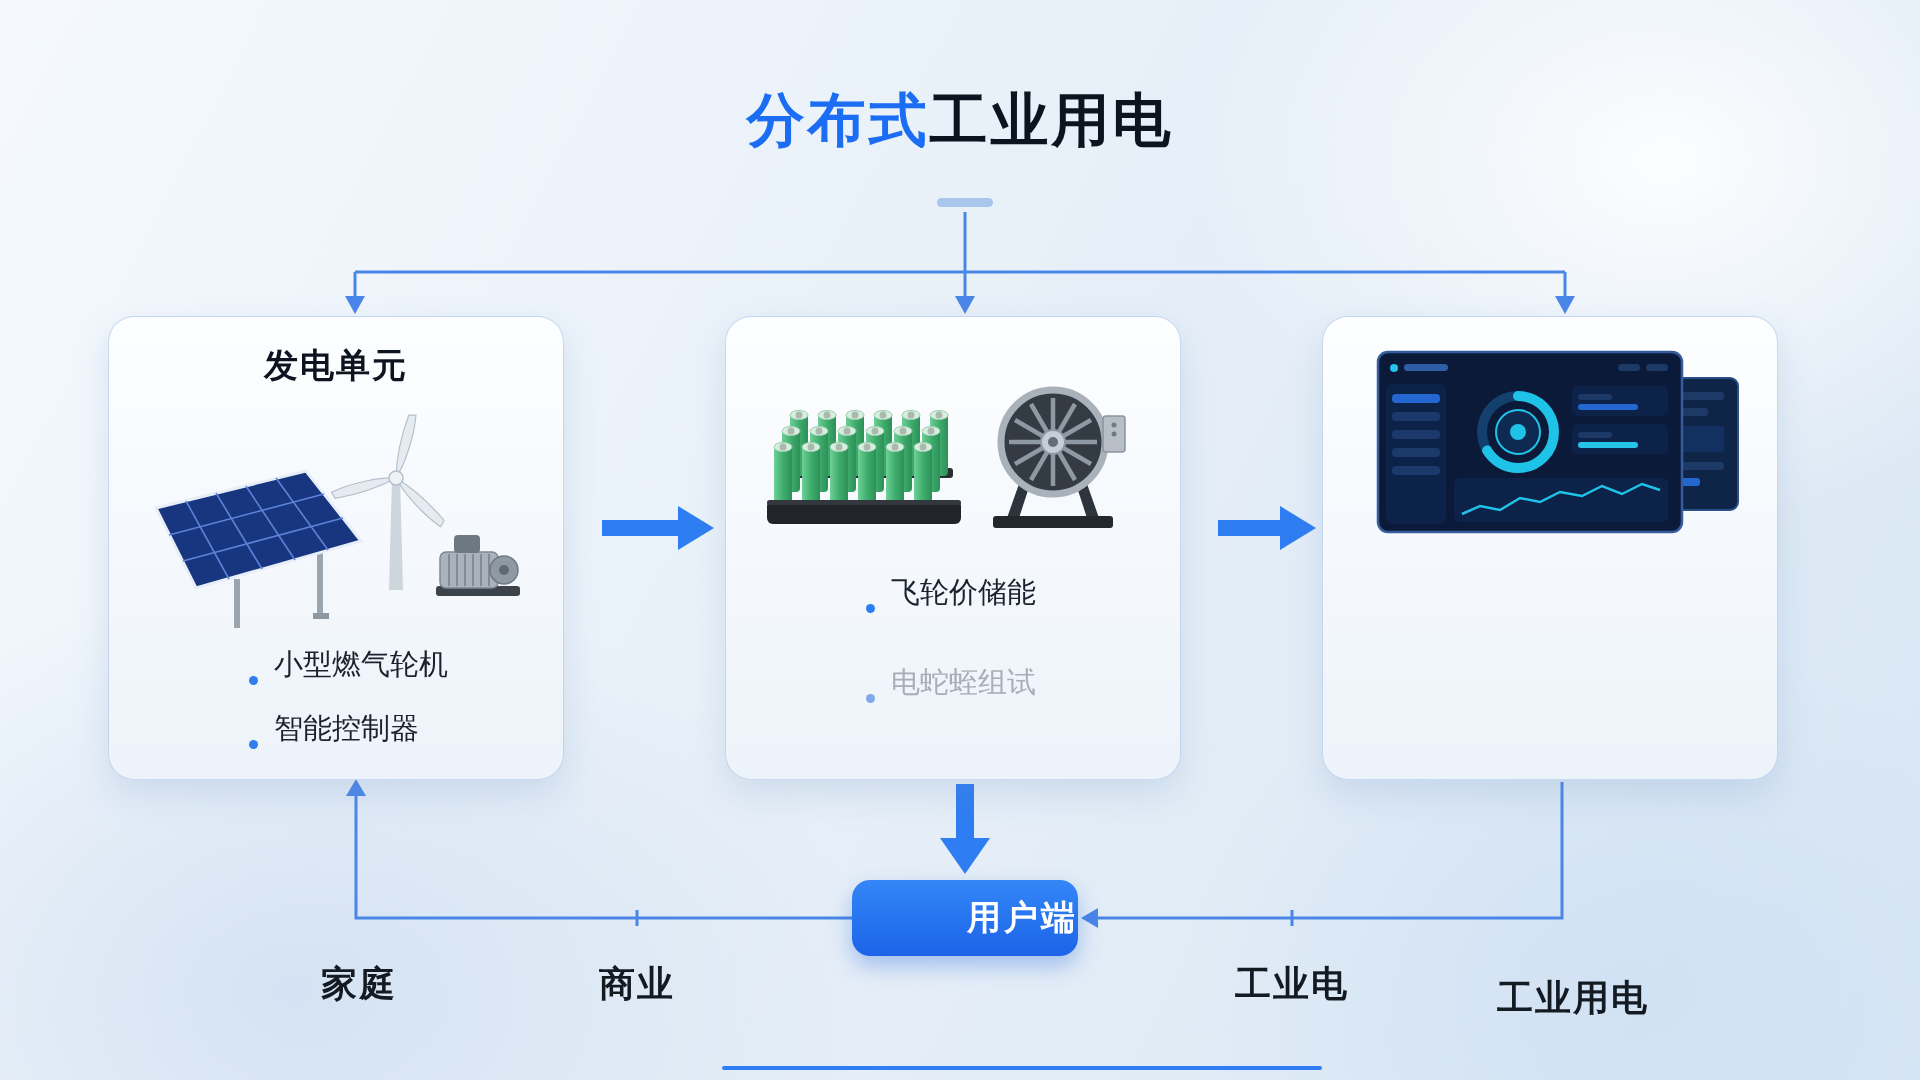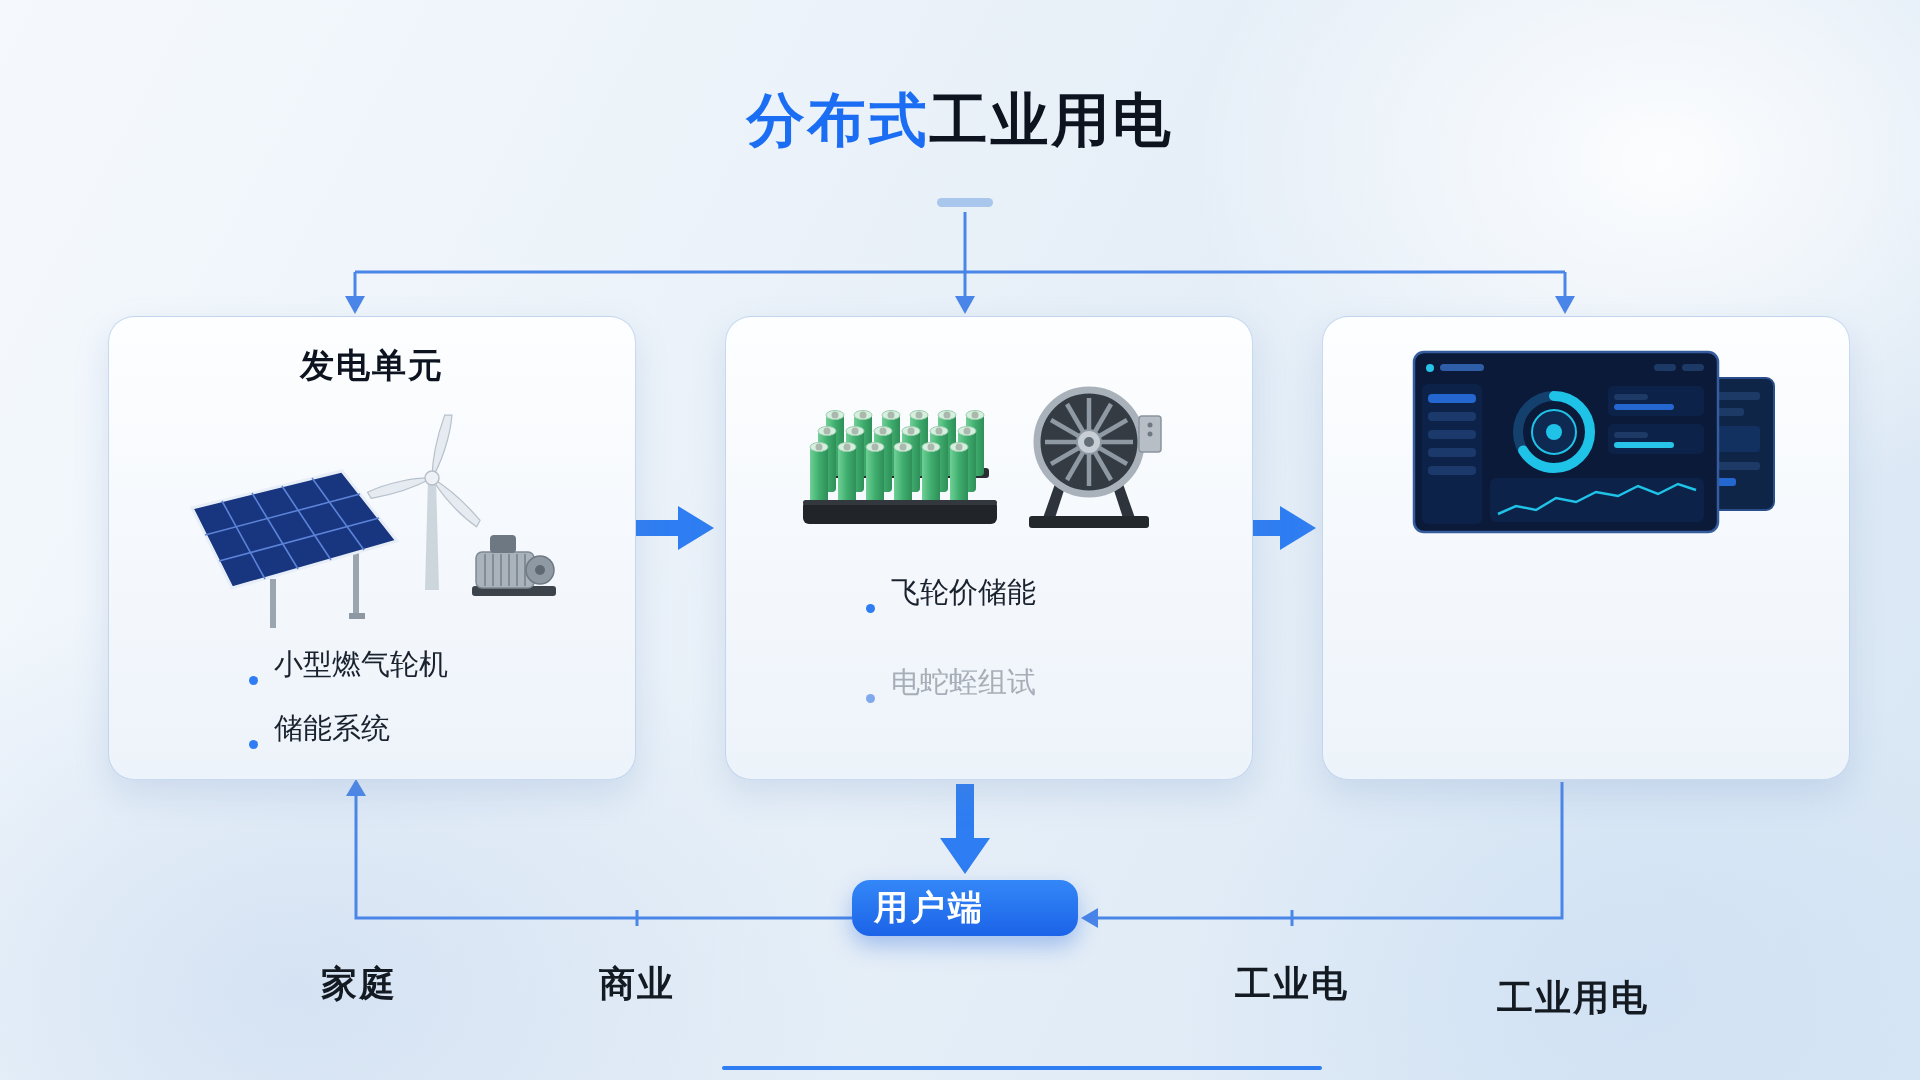--- a/index.html
+++ b/index.html
@@ -18,40 +18,40 @@
     background:radial-gradient(closest-side, rgba(201,221,243,.6), rgba(201,221,243,0)); }
 
   .title { position:absolute; top:82px; left:0; width:100%; text-align:center;
     font-size:58px; font-weight:800; color:#0d1420; letter-spacing:3px; }
   .title .hl { color:#1b6ef3; }
   .title-dash { position:absolute; top:198px; left:937px; width:56px; height:9px;
     border-radius:5px; background:#a9c6ec; }
 
   .connectors { position:absolute; inset:0; width:100%; height:100%; pointer-events:none; }
 
-  .card { position:absolute; top:316px; width:528px; height:464px; border-radius:26px;
+  .card { position:absolute; top:316px; width:456px; height:464px; border-radius:26px;
     background:linear-gradient(180deg,#fdfeff 0%,#edf3fa 100%);
     border:1px solid rgba(156,188,228,.55);
     box-shadow:0 14px 34px rgba(110,145,195,.20); }
   .card.c1{ left:108px; } .card.c2{ left:725px; } .card.c3{ left:1322px; }
   .card h2 { margin-top:26px; text-align:center; font-size:34px; font-weight:800;
     color:#0d1420; letter-spacing:2px; }
   .illus { margin-top:8px; height:232px; display:flex; justify-content:center; align-items:center; }
   .illus svg { width:400px; height:230px; }
 
   .bullets { list-style:none; margin:16px 0 0 140px; }
   .bullets li { display:flex; align-items:flex-end; margin-bottom:24px; font-size:29px; color:#1a222e; }
   .bullets .dot { width:9px; height:9px; border-radius:50%; background:#2e7df2; margin-right:16px; flex:0 0 auto; }
   .bullets li.muted .txt { color:#a7aeb8;margin-top:26px; }
   .bullets li.muted .dot { background:#7fa9ec; }
 
-  .user-node { position:absolute; left:852px; top:880px; width:226px; height:56px;
+  .user-node { position:absolute; left:852px; top:880px; width:226px; height:76px;
     border-radius:18px; background:linear-gradient(180deg,#3487f7,#1b63e8);
     box-shadow:0 10px 22px rgba(36,103,222,.35);
-    display:flex; align-items:center; justify-content:flex-start;
+    display:flex; align-items:center; justify-content:flex-end;
     color:#ffffff; font-size:34px; font-weight:800; letter-spacing:3px;padding-left:22px; }
 
   .blabel { position:absolute; top:960px; font-size:36px; font-weight:700; color:#141a22;
     transform:translateX(-50%); letter-spacing:2px; }
   .blabel.p1{ left:359px; } .blabel.p2{ left:637px; }
   .blabel.p3{ left:1292px; } .blabel.p4{ left:1573px;margin-top:14px; }
 
   .bottom-accent { position:absolute; left:722px; top:1066px; width:600px; height:4px;
     border-radius:2px; background:#2e7df2; }
 </style>
@@ -146,21 +146,21 @@
         </g>
       </svg>
     </div>
     <ul class="bullets">
       <li>
           <span class="dot"></span>
           <span class="txt">小型燃气轮机</span>
         </li>
       <li>
           <span class="dot"></span>
-          <span class="txt">储能系统</span>
+          <span class="txt">智能控制器</span>
         </li>
     </ul>
   </section>
 
   <section class="card c2">
     <div class="illus">
       <svg viewBox="0 0 400 230">
         <defs>
           <linearGradient id="cellG" x1="0" y1="0" x2="1" y2="0">
             <stop offset="0" stop-color="#6fd096"></stop>

